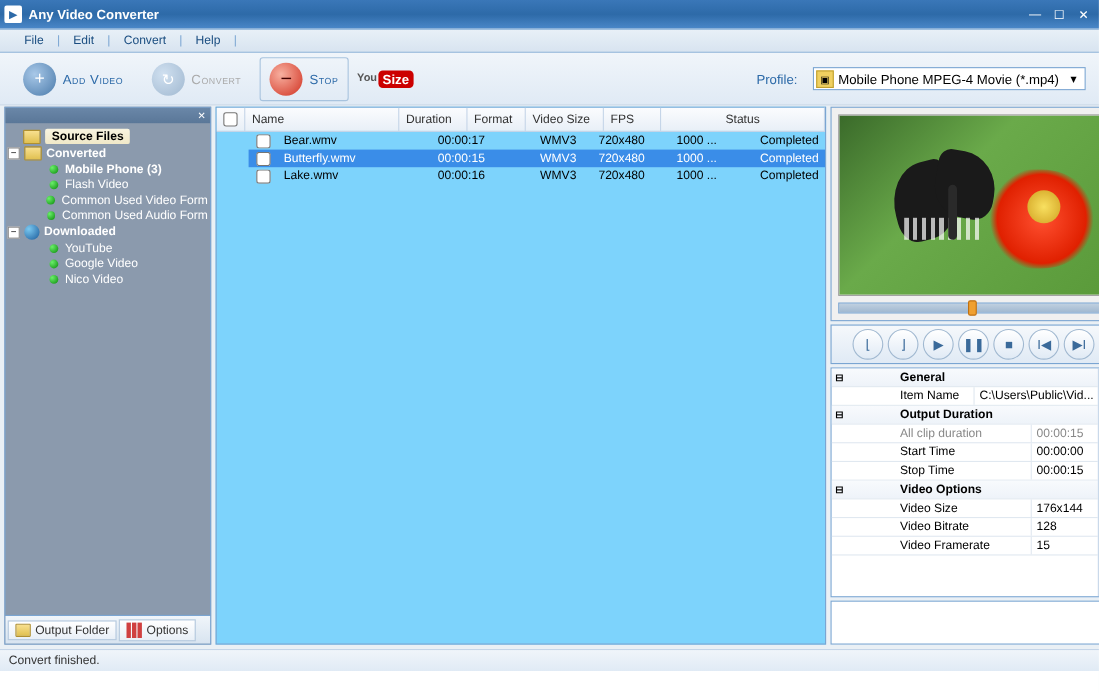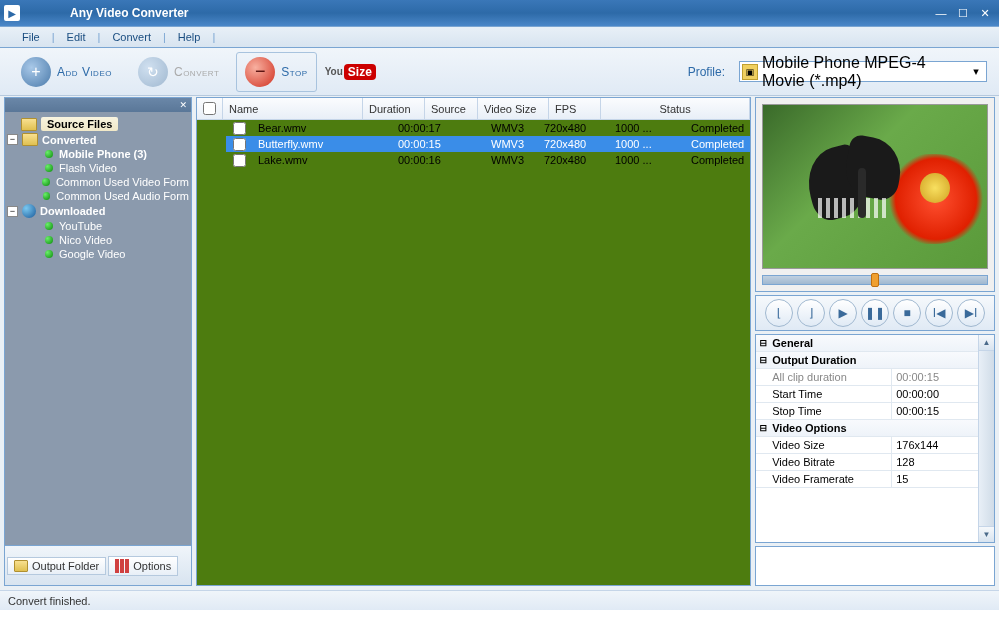--- a/index.html
+++ b/index.html
@@ -1,62 +1,62 @@
 <!DOCTYPE html>
 <html><head>
 <meta charset="utf-8">
 <style>
 * { box-sizing: border-box; margin: 0; padding: 0; font-family: Tahoma, Arial, sans-serif; font-size: 11px; }
 body { width: 999px; height: 630px; background: #fff; overflow: hidden; }
 
 .titlebar { height: 26px; background: linear-gradient(#3a77b8,#2d6aa8,#4a87c8); display: flex; align-items: center; padding: 0 4px; color: #fff; }
 .titlebar .app-icon { width: 16px; height: 16px; background: #fff; border-radius: 2px; margin-right: 6px; display:flex; align-items:center; justify-content:center; color:#2d6aa8; font-size:10px;}
-.titlebar .title { font-weight: bold; font-size: 12px; margin-left: 44px; }
+.titlebar .title { font-weight: bold; font-size: 12px; }
 .titlebar .spacer { flex: 1; }
 .title-btn { width: 20px; height: 14px; margin-left: 2px; display: flex; align-items: center; justify-content: center; cursor: pointer; color:#fff; }
 
 .menubar { height: 22px; background: linear-gradient(#e8f0f7,#d8e4f0); border-top:1px solid #7aa5d2; border-bottom:1px solid #7aa5d2; display: flex; align-items: center; padding: 0 10px; }
 .menubar span { color: #1a4d80; padding: 0 12px; cursor: pointer; }
 .menubar .sep { color:#7aa5d2; padding:0;}
 
 .toolbar { height: 48px; background: linear-gradient(#f0f5fa,#e0eaf5); border-bottom:1px solid #b5c9de; display: flex; align-items: center; padding: 0 12px; gap:8px;}
 .tool-btn { display: flex; align-items: center; gap: 6px; padding: 4px 8px; cursor: pointer; border:1px solid transparent; border-radius:3px;}
 .tool-icon { width: 30px; height: 30px; border-radius: 50%; display:flex; align-items:center; justify-content:center;}
 .tool-label { color:#2d6aa8; font-size:12px; font-variant: small-caps; letter-spacing:0.5px;}
 .tool-label.disabled{color:#aaa;}
 .youtube-logo { width:58px; height:24px; display:flex; align-items:center;}
 .youtube-logo .you{color:#555; font-weight:bold; font-size:10px;}
 .youtube-logo .tube{background:#c00; color:#fff; font-weight:bold; font-size:12px; padding:1px 4px; border-radius:4px; margin-left:1px;}
 .toolbar .spacer{flex:1;}
 .profile-label{color:#2d6aa8; font-size:12px; margin-right:6px;}
 .profile-select{width:248px; height:21px; border:1px solid #7aa5d2; background:#fff; display:flex; align-items:center; padding:0 2px;}
 .profile-select .ps-icon{width:16px; height:16px; background:#f0d060; border:1px solid #c0a030; margin-right:4px; display:flex; align-items:center; justify-content:center; font-size:9px;}
-.profile-select .ps-text{flex:1; font-size:16px;}
+.profile-select .ps-text{flex:1; font-size:12px;}
 .profile-select .ps-arrow{width:16px; text-align:center;}
 
 .workspace { height: 494px; display: flex; padding: 1px 4px 4px 4px; gap:4px; background:#eaf0f5;}
 
 .sidebar { width: 188px; border:1px solid #7aa5d2; background:#8b9aad; display:flex; flex-direction:column;}
 .sidebar-close{height:14px; background:linear-gradient(#6a87a8,#5a7798); display:flex; justify-content:flex-end; align-items:center; padding-right:4px; color:#fff; font-size:9px; cursor:pointer;}
 .tree { flex:1; padding:4px 0; color:#fff; font-size:11px; overflow:hidden;}
 .tree .node { display:flex; align-items:center; padding:1px 2px; cursor:pointer; white-space:nowrap; overflow:hidden;}
 .tree .toggle{width:11px; height:11px; border:1px solid #888; background:#fff; color:#000; font-size:9px; line-height:9px; text-align:center; margin-right:4px;}
 .tree .spacer-t{display:inline-block;}
 .tree .folder-icon{width:16px; height:13px; background:linear-gradient(#f8e090,#e0c050); border:1px solid #b09030; border-radius:1px; margin-right:4px;}
 .tree .dot{width:8px; height:8px; border-radius:50%; background:radial-gradient(circle at 30% 30%,#6aef6a,#0a8a0a); margin-right:6px; margin-left:2px;}
 .tree .globe{width:14px; height:14px; border-radius:50%; background:radial-gradient(circle at 30% 30%,#7ac8f0,#1a5a9a); margin-right:4px;}
 .tree .hl{background:linear-gradient(#f8f4e0,#f0e8c8); color:#000; padding:1px 6px; border-radius:2px;}
 .tree .bold{font-weight:bold;}
-.sidebar-bottom{height:40px; background:linear-gradient(#f0f5fa,#d8e4f0); border-top:1px solid #7aa5d2; display:flex; align-items:center; padding:0 2px;}
+.sidebar-bottom{height:26px; background:linear-gradient(#f0f5fa,#d8e4f0); border-top:1px solid #7aa5d2; display:flex; align-items:center; padding:0 2px;}
 .sb-btn{display:flex; align-items:center; gap:4px; padding:2px 6px; border:1px solid #b5c9de; background:linear-gradient(#fff,#e8eff7); cursor:pointer; margin-right:2px; font-size:11px; color:#333;}
 .sb-btn .fico{width:14px; height:12px; background:linear-gradient(#f8e090,#e0c050); border:1px solid #b09030; border-radius:1px;}
 .sb-btn .oico{width:14px; height:14px; display:flex; gap:1px;}
 .sb-btn .oico span{width:4px; background:#d04040;}
 
-.filegrid { flex:1; border:1px solid #7aa5d2; background:#4d7c0f; display:flex; flex-direction:column;}
+.filegrid { flex:1; border:1px solid #7aa5d2; background:#7dd3fc; display:flex; flex-direction:column;}
 .grid-header{display:flex; background:linear-gradient(#fbfcfe,#e8eff7); border-bottom:1px solid #c5d5e8; height:22px;}
 .gh{border-right:1px solid #c5d5e8; padding:3px 6px; color:#333; display:flex; align-items:center;}
 .gh.check{width:26px; justify-content:center;}
 .gh input, .gr input{width:13px; height:13px;}
 .gh.name{width:140px;} .gh.dur{width:62px;} .gh.fmt{width:53px;} .gh.vs{width:71px;} .gh.fps{width:52px;} .gh.stat{flex:1; text-align:center; justify-content:center;}
 .grid-body{flex:1;padding-left:29px;}
 .gr{display:flex; height:16px; align-items:center;}
 .gr.selected{background:#3a8de8; color:#fff;}
 .gc{padding:0 6px; overflow:hidden; white-space:nowrap;}
 .gc.check{width:26px; display:flex; justify-content:center;}
@@ -78,21 +78,21 @@
 .controls{height:36px; border:1px solid #7aa5d2; background:linear-gradient(#f5f8fb,#e0eaf5); display:flex; align-items:center; justify-content:center; gap:4px;}
 .ctrl-btn{width:28px; height:28px; border-radius:50%; border:1px solid #a0b8d0; background:linear-gradient(#fff,#e0eaf5); display:flex; align-items:center; justify-content:center; cursor:pointer; color:#3a6a9a; font-size:12px;}
 .properties{flex:1; border:1px solid #7aa5d2; background:#fff; display:flex; overflow:hidden;}
 .prop-body{flex:1; overflow:hidden;}
 .prop-scroll{width:16px; background:linear-gradient(90deg,#e8eff7,#d0dce8); border-left:1px solid #c5d5e8; position:relative;}
 .prop-scroll .sarrow{height:16px; display:flex; align-items:center; justify-content:center; color:#4a6a8a; font-size:8px; cursor:pointer; background:linear-gradient(#f5f8fb,#d8e4f0); border-bottom:1px solid #c5d5e8;}
 .prop-scroll .sarrow.bot{position:absolute; bottom:0; width:100%; border-top:1px solid #c5d5e8; border-bottom:none;}
 .prow{display:flex; height:17px; border-bottom:1px solid #e0e8f0;}
 .prow.section{background:linear-gradient(#f8fafd,#eef3f9); font-weight:bold;}
 .prow .toggle{width:14px; display:flex; align-items:center; justify-content:center; font-size:9px; cursor:pointer;}
-.prow .pkey{width:136px; padding:2px 4px 2px 16px; border-right:1px solid #e0e8f0;}
+.prow .pkey{width:136px; padding:2px 4px 2px 16px; border-right:1px solid #e0e8f0;margin-left:46px;}
 .prow.section .pkey{padding-left:2px; border-right:none;}
 .prow .pval{flex:1; padding:2px 4px;}
 .prow.dim .pkey,.prow.dim .pval{color:#888;}
 .output-desc{height:40px; border:1px solid #7aa5d2; background:#fff;}
 
 .statusbar{height:20px; background:linear-gradient(#f0f5fa,#e0eaf5); border-top:1px solid #c5d5e8; padding:2px 8px; font-size:11px; color:#333; display:flex; align-items:center;}
 </style>
 </head>
 <body>
 
@@ -188,26 +188,26 @@
           <span class="bold">Downloaded</span>
         </div>
       <div class="node">
           <span class="spacer-t" style="width:36px;"></span>
           <span class="dot"></span>
           <span>YouTube</span>
         </div>
       <div class="node">
           <span class="spacer-t" style="width:36px;"></span>
           <span class="dot"></span>
+          <span>Google Video</span>
+        </div>
+      <div class="node">
+          <span class="spacer-t" style="width:36px;"></span>
+          <span class="dot"></span>
           <span>Nico Video</span>
-        </div>
-      <div class="node">
-          <span class="spacer-t" style="width:36px;"></span>
-          <span class="dot"></span>
-          <span>Google Video</span>
         </div>
     </div>
     <div class="sidebar-bottom">
       <div class="sb-btn">
           <span class="fico"></span>
           <span>Output Folder</span>
         </div>
       <div class="sb-btn">
           <span class="oico">
             <span></span>
@@ -219,21 +219,21 @@
     </div>
   </div>
 
   <div class="filegrid">
     <div class="grid-header">
       <div class="gh check">
           <input type="checkbox" style="">
         </div>
       <div class="gh name">Name</div>
       <div class="gh dur">Duration</div>
-      <div class="gh fmt">Source</div>
+      <div class="gh fmt">Format</div>
       <div class="gh vs">Video Size</div>
       <div class="gh fps">FPS</div>
       <div class="gh stat">Status</div>
     </div>
     <div class="grid-body" id="grid-body">
         <div class="gr">
           <div class="gc check">
             <input type="checkbox" style="">
           </div>
           <div class="gc name">Bear.wmv</div>
@@ -293,20 +293,24 @@
       <div class="ctrl-btn">■</div>
       <div class="ctrl-btn">I◀</div>
       <div class="ctrl-btn">▶I</div>
     </div>
     <div class="properties">
       <div class="prop-body" id="prop-body">
           <div class="prow section">
             <div class="toggle">⊟</div>
             <div class="pkey">General</div>
           </div>
+          <div class="prow">
+            <div class="pkey">Item Name</div>
+            <div class="pval">C:\Users\Public\Vid...</div>
+          </div>
           <div class="prow section">
             <div class="toggle">⊟</div>
             <div class="pkey">Output Duration</div>
           </div>
           <div class="prow dim">
             <div class="pkey">All clip duration</div>
             <div class="pval">00:00:15</div>
           </div>
           <div class="prow">
             <div class="pkey">Start Time</div>

